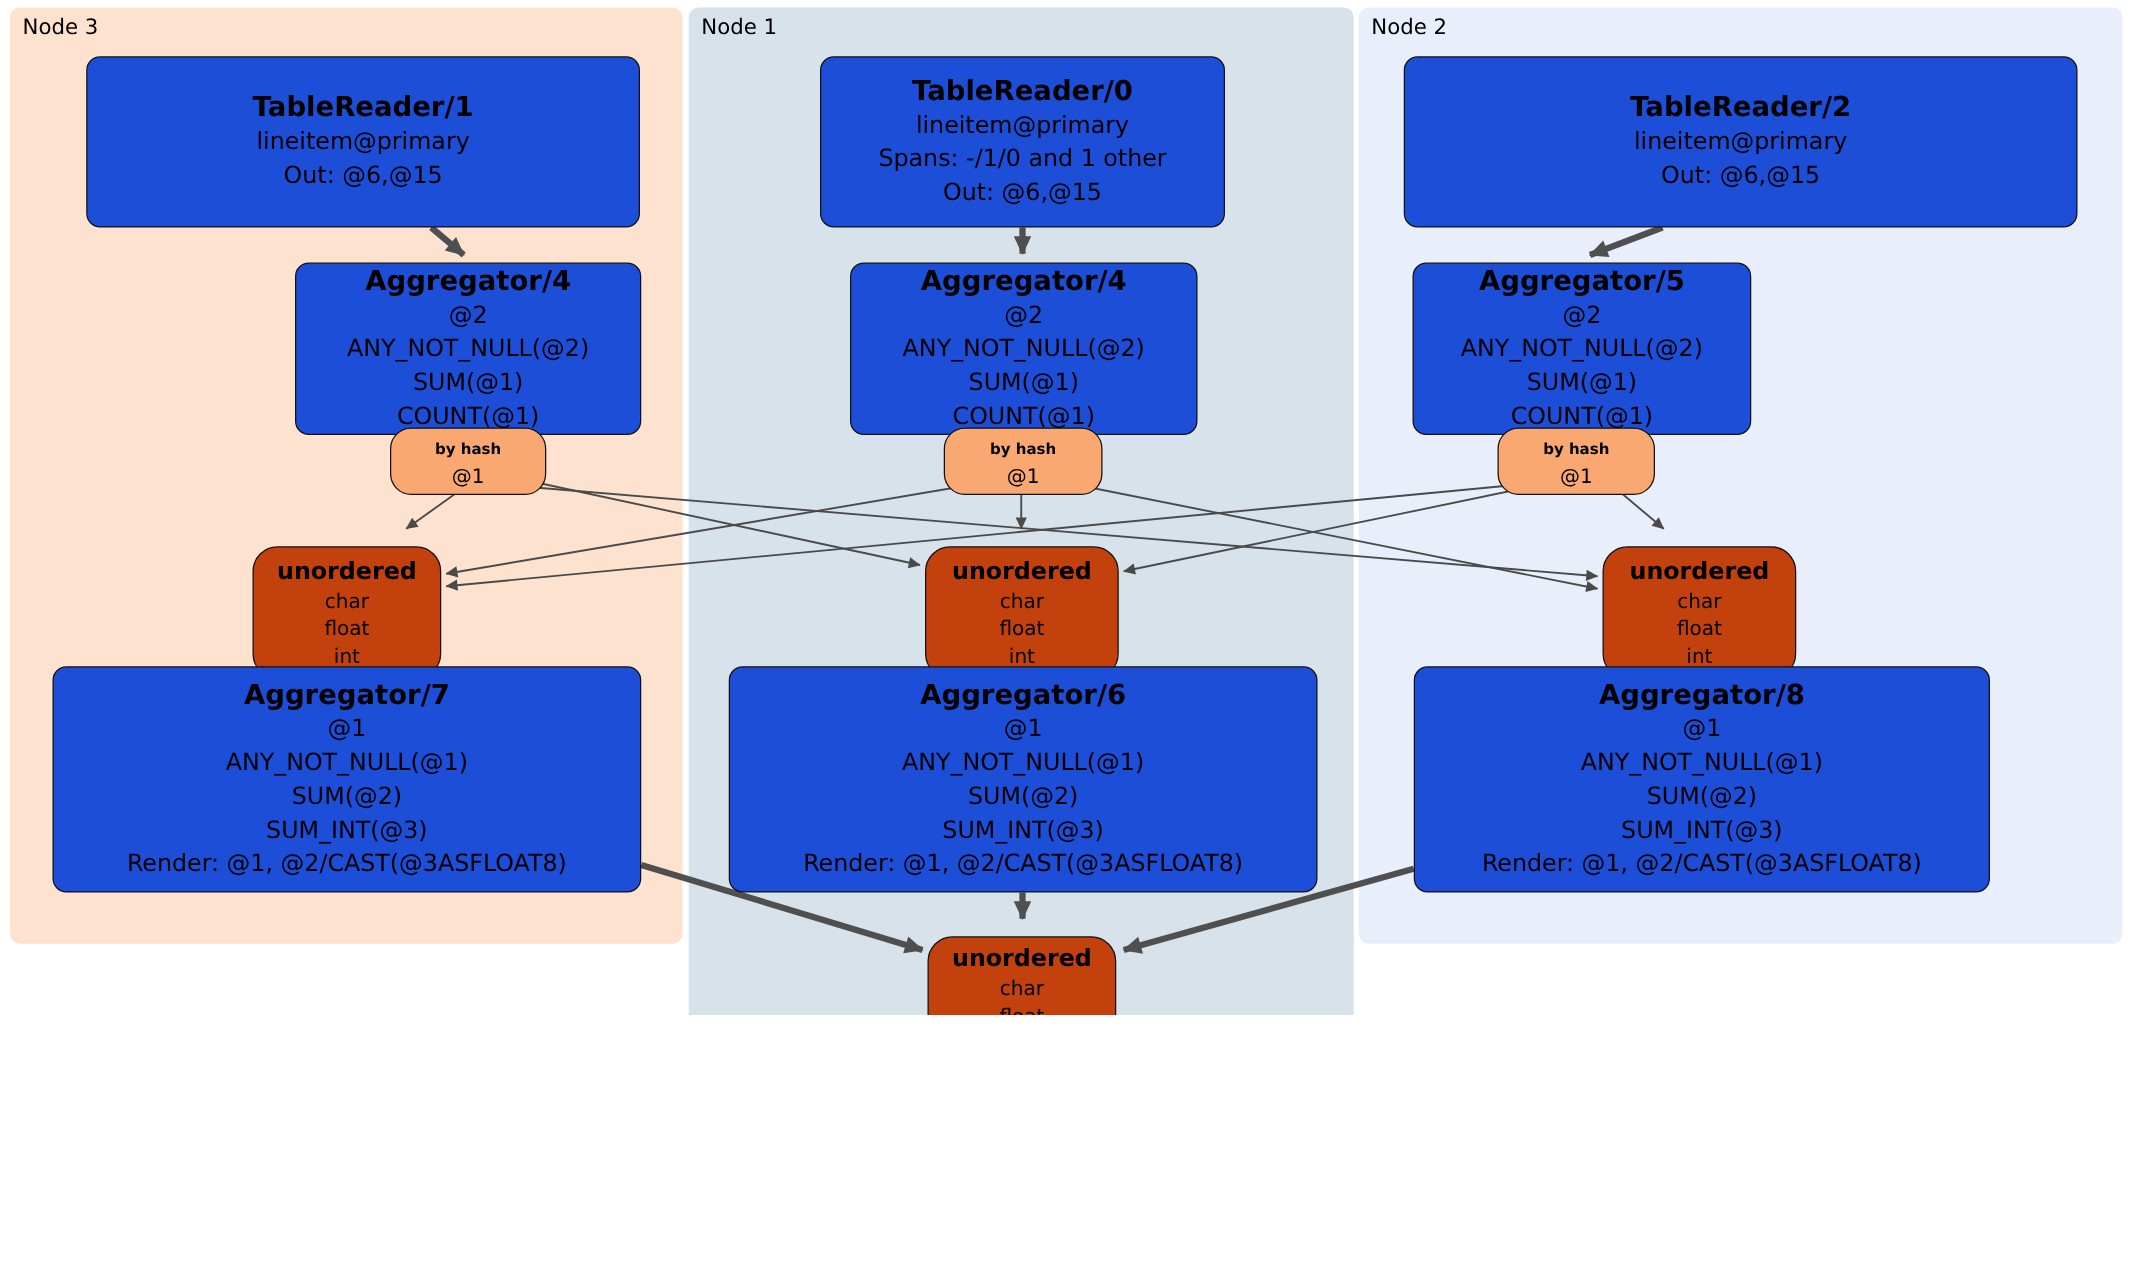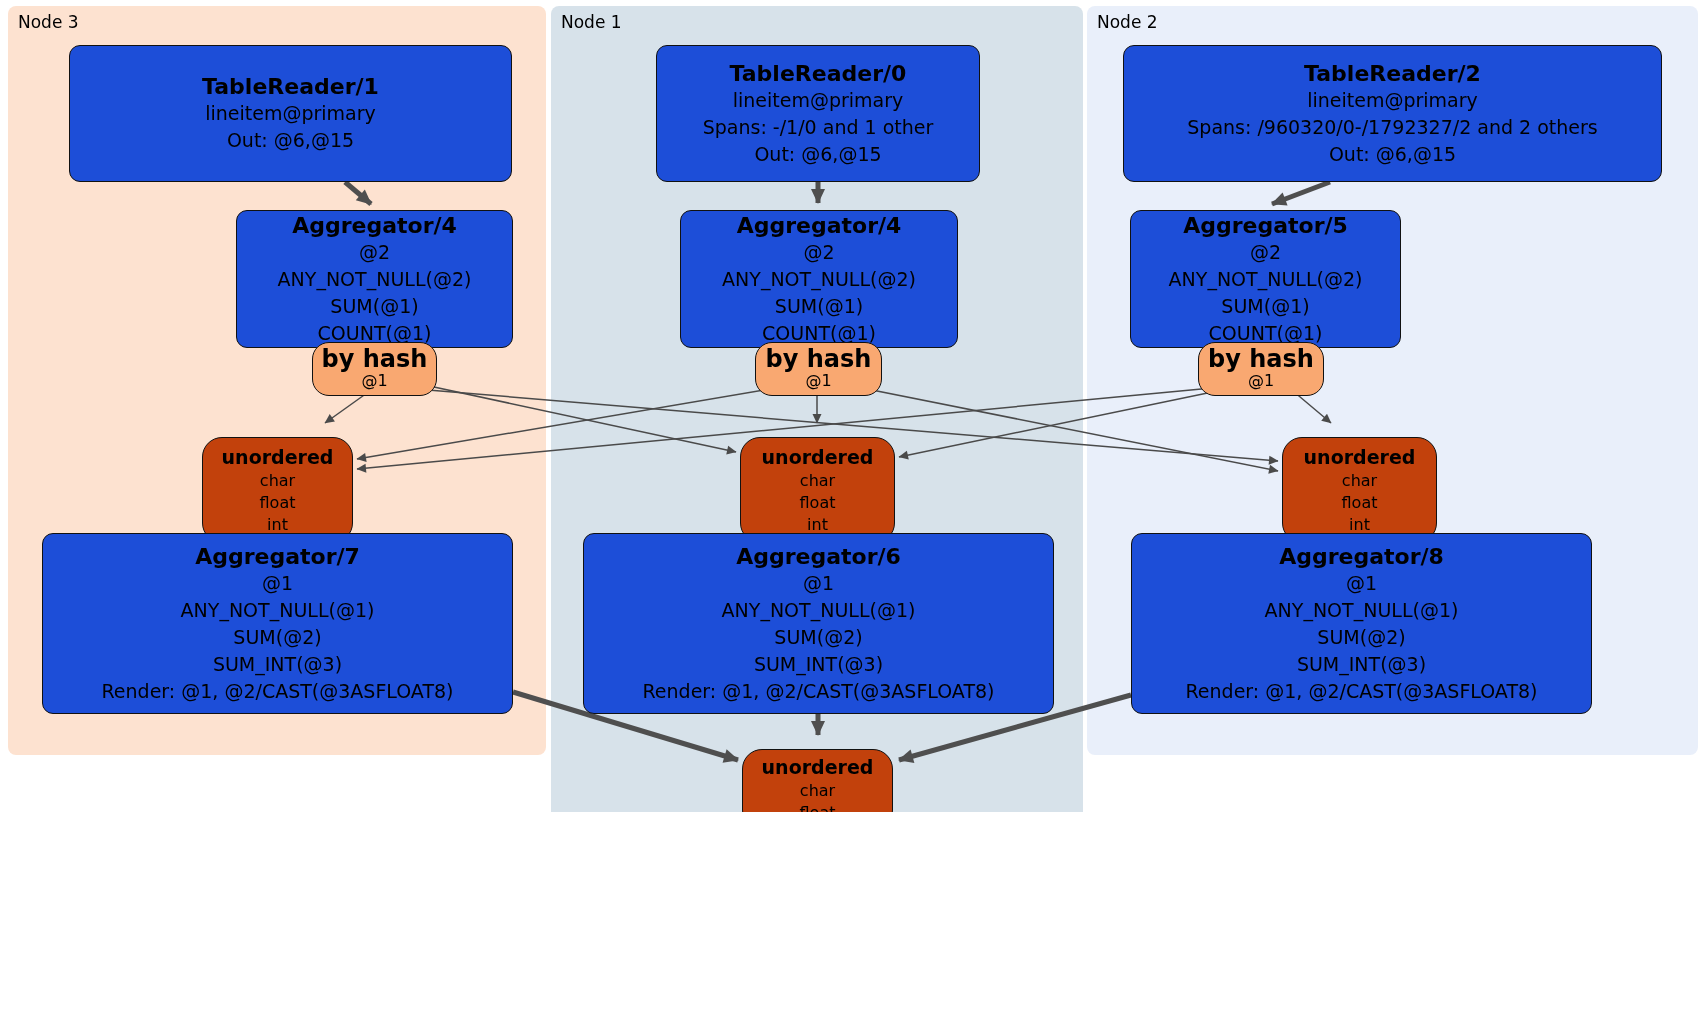--- a/index.html
+++ b/index.html
@@ -34,21 +34,21 @@
     justify-content:center;
     align-items:center;
     text-align:center;
     white-space:nowrap;
   }
   .proc{background:#1d4ed8;border-radius:11px;}
   .proc .title{font-weight:bold;font-size:22px;line-height:27px;}
   .proc .line{font-size:19px;line-height:27px;}
   .proc .big{font-size:25px;line-height:28px;}
   .router{background:#f9a871;border-radius:17px;}
-  .router .title{font-weight:bold;font-size:24px;line-height:23px;}
+  .router .title{font-weight:bold;font-size:12px;line-height:23px;}
   .router .line{font-size:16px;line-height:19px;}
   .sync{background:#c2410c;border-radius:20px;margin-top:10px;}
   .sync .title{font-weight:bold;font-size:19px;line-height:25px;}
   .sync .line{font-size:16px;line-height:22px;}
 </style>
 </head>
 <body>
 
 <div id="canvas">
 
@@ -154,21 +154,20 @@
     <div class="line">@1</div>
     <div class="line">ANY_NOT_NULL(@1)</div>
     <div class="line">SUM(@2)</div>
     <div class="line">SUM_INT(@3)</div>
     <div class="line">Render: @1, @2/CAST(@3ASFLOAT8)</div>
   </div>
 
   <div class="box proc" style="left:1123px;top:45px;width:539px;height:137px">
     <div class="title">TableReader/2</div>
     <div class="line">lineitem@primary</div>
-    <div class="line">Spans: /960320/0-/1792327/2 and 2 others</div>
     <div class="line">Out: @6,@15</div>
   </div>
   <div class="box proc" style="left:1130px;top:210px;width:271px;height:138px">
     <div class="title">Aggregator/5</div>
     <div class="line">@2</div>
     <div class="line">ANY_NOT_NULL(@2)</div>
     <div class="line">SUM(@1)</div>
     <div class="line">COUNT(@1)</div>
   </div>
   <div class="box router" style="left:1198px;top:342px;width:126px;height:54px">

